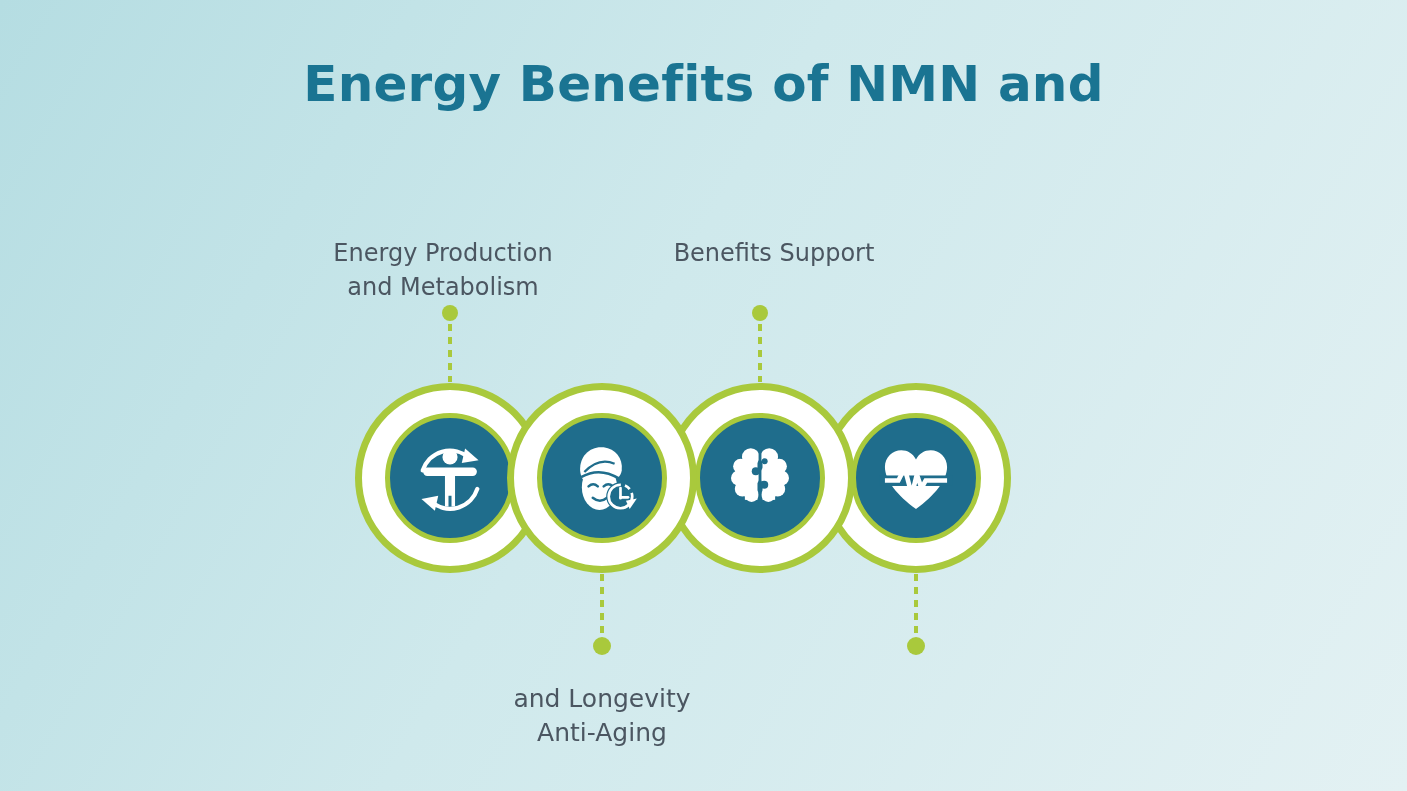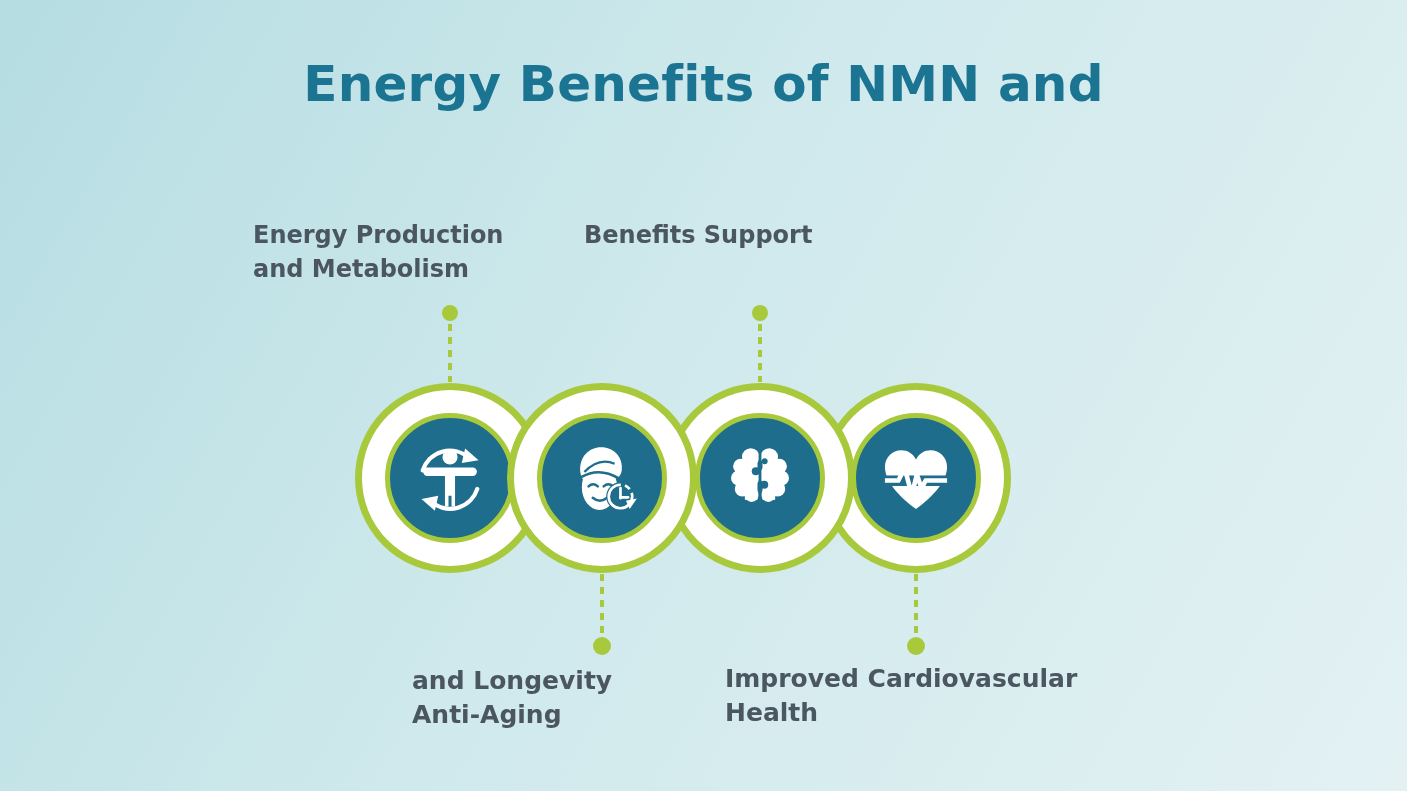--- a/index.html
+++ b/index.html
@@ -11,22 +11,22 @@
     position:relative; width:1407px; height:791px; overflow:hidden;
     background:linear-gradient(120deg, var(--background-top) 0%, #cfe9ec 45%, var(--background-bottom) 100%);
     font-family:"DejaVu Sans","Liberation Sans",sans-serif;
   }
   .title {
     position:absolute; top:50px; left:0; width:100%;
     text-align:center; color:var(--title);
     font-size:50px; line-height:69px; font-weight:700; letter-spacing:0.2px;
   }
   .benefit-label {
-    position:absolute; width:380px; text-align:left;
-    color:var(--label); font-weight:700;
+    position:absolute; width:380px; text-align:center;
+    color:var(--label); font-weight:400;margin-top:18px;
   }
   .benefit-label.top { font-size:24px; line-height:34px; }
   .benefit-label.bottom { font-size:25px; line-height:34px; }
   .dot {
     position:absolute; border-radius:50%; background:var(--lime);
   }
   .dash {
     position:absolute; width:4px;
     background-image:repeating-linear-gradient(to bottom, var(--lime) 0 7px, transparent 7px 13px);
   }
@@ -148,18 +148,14 @@
     <div class="badge-inner">
       <svg viewBox="0 0 100 100">
         <path class="ic-fill" d="M50 87 C 28 71 13 53 13 37 C 13 25.5 22 17 32.5 17 C 40 17 46.5 21 50 28 C 53.5 21 60 17 67.5 17 C 78 17 87 25.5 87 37 C 87 53 72 71 50 87 Z"></path>
         <rect class="ic-teal" x="6" y="47" width="88" height="12.5"></rect>
         <polyline class="ic-stroke" stroke-width="5.5" points="13,53 29,53 36.5,38 45,70 51,46 56.5,62 61.5,53 87,53"></polyline>
       </svg>
     </div>
   </div>
   <div class="dash" style="left:914px; top:574px; height:60px;"></div>
   <div class="dot" style="left:907px; top:637px; width:18px; height:18px;"></div>
-  <div class="benefit-label bottom" style="left:725px; top:662px;">
-    <div>Improved Cardiovascular</div>
-    <div>Health</div>
-  </div>
 
 </div>
 
 </body></html>

